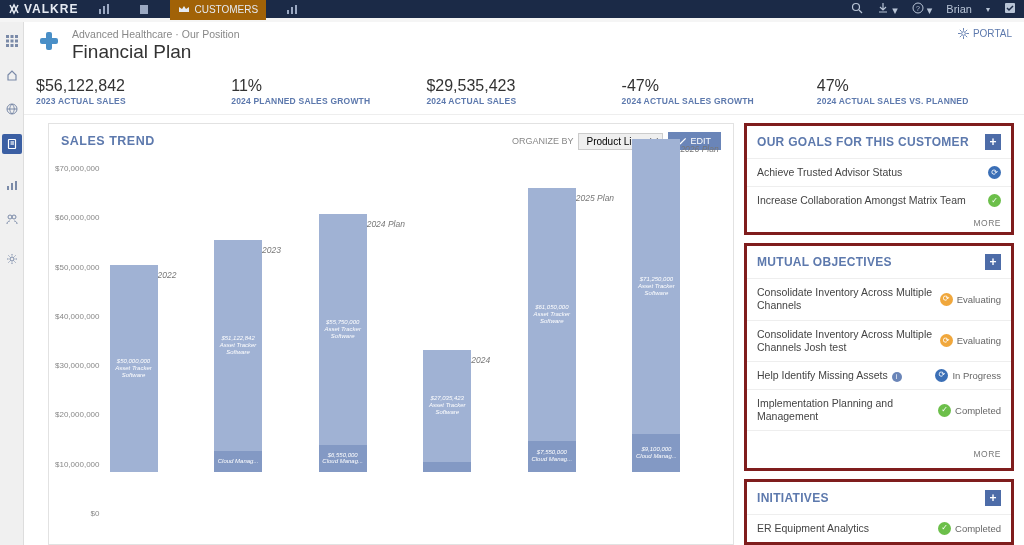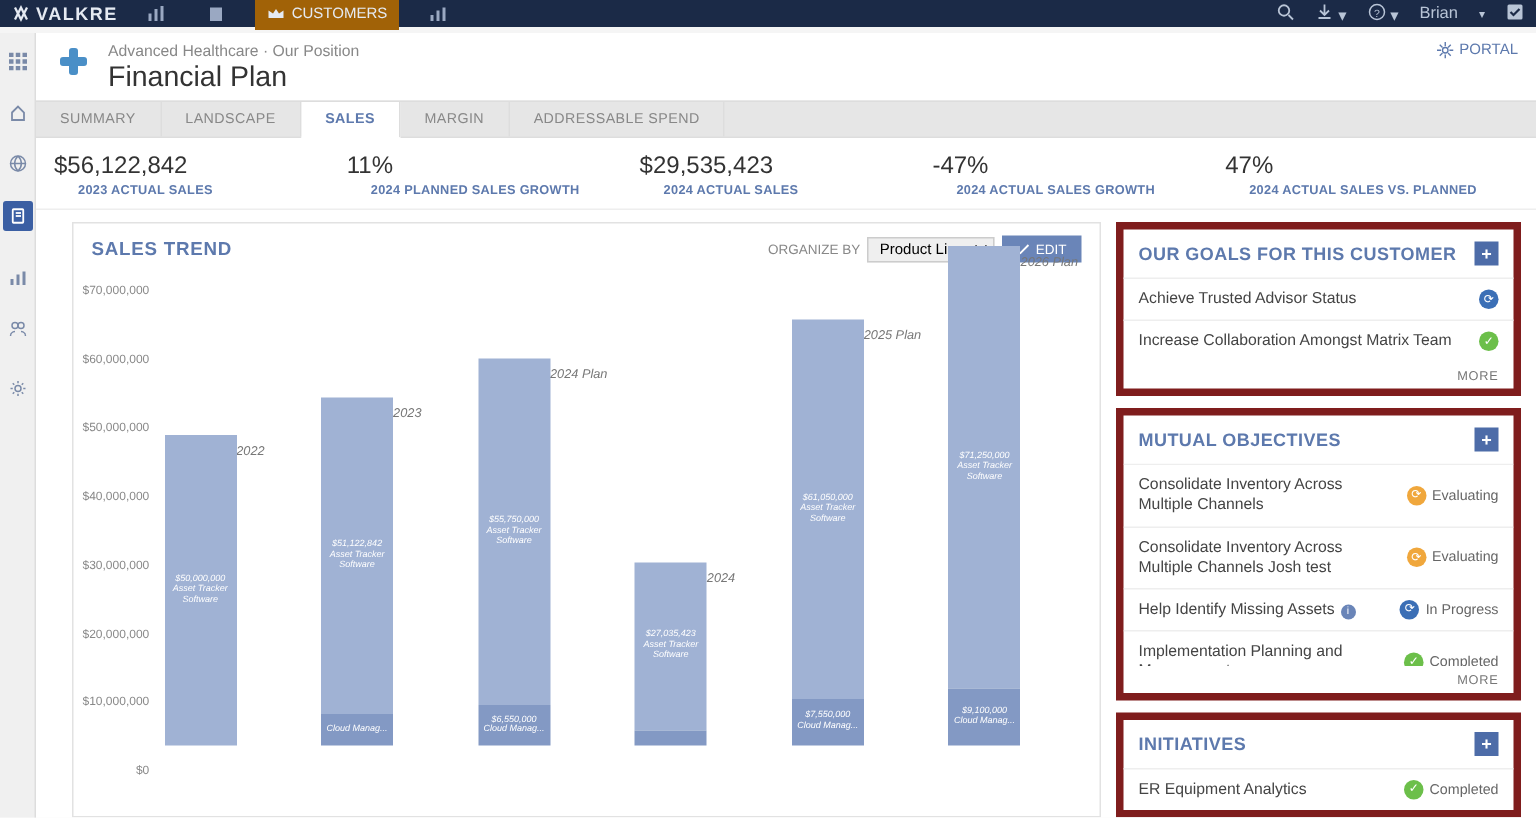--- a/index.html
+++ b/index.html
@@ -32,21 +32,21 @@
 
   
   .tabs { display: flex; background: #e6e6e6; border-top: 1px solid #ddd; border-bottom: 1px solid #ddd; }
   .tab { padding: 6px 16px; font-size: 9.5px; color: #888; cursor: pointer; border-right: 1px solid #ddd; letter-spacing: 0.3px; }
   .tab.active { background: #fff; color: #5d79ad; font-weight: bold; border-bottom: 1px solid #fff; margin-bottom: -1px; }
 
   
   .kpis { display: flex; padding: 10px 12px 8px; border-bottom: 1px solid #eee; }
   .kpi { flex: 1; }
   .kpi-value { font-size: 16px; color: #333; }
-  .kpi-label { font-size: 8.5px; color: #5d79ad; font-weight: bold; letter-spacing: 0.2px; margin-top: 1px; margin-left: 16px; }
+  .kpi-label { font-size: 8.5px; color: #5d79ad; font-weight: bold; letter-spacing: 0.2px; margin-top: 1px; }
 
   
   .content { flex: 1; display: flex; gap: 10px; padding: 8px 10px 0 10px; overflow: hidden; }
   .chart-card { flex: 1; border: 1px solid #e2e2e2; background: #fff; display: flex; flex-direction: column; margin-left: 14px; }
   .chart-header { padding: 8px 12px 4px; display: flex; align-items: center; }
   .chart-title { font-size: 12.5px; font-weight: bold; color: #5d79ad; letter-spacing: 0.5px; }
   .organize { margin-left: auto; font-size: 9px; color: #888; display: flex; align-items: center; gap: 5px; }
   .organize select { font-size: 10px; padding: 1px 3px; border: 1px solid #ccc; }
   .edit-btn { background: #6a85b8; color: #fff; border: none; padding: 4px 10px; font-size: 9px; cursor: pointer; display: flex; align-items: center; gap: 3px; }
 
@@ -58,21 +58,21 @@
   .bar-col { flex: 1; display: flex; flex-direction: row; align-items: flex-start; font-style: italic; }
   .bar-stack { width: 48px; position: relative; display: flex; flex-direction: column; justify-content: flex-end; }
   .seg { width: 100%; display: flex; flex-direction: column; align-items: center; justify-content: center; text-align: center; }
   .seg.s1 { background: #a0b2d4; }
   .seg.s2 { background: #8399c4; }
   .seg-label { font-size: 6px; color: #fff; line-height: 1.15; padding: 1px; }
   .x-label { font-size: 8.5px; color: #777; margin-top: 5px; white-space: nowrap; }
 
   
   .sidecol { width: 270px; display: flex; flex-direction: column; gap: 8px; overflow: hidden; }
-  .panel { border: 5px solid #7f1d1d; background: #fff; display: flex; flex-direction: column; }
+  .panel { border: 3px solid #7f1d1d; background: #fff; display: flex; flex-direction: column; }
   .panel-header { padding: 8px 10px; display: flex; align-items: center; }
   .panel-title { font-size: 12px; font-weight: bold; color: #5d79ad; letter-spacing: 0.3px; }
   .plus-btn { margin-left: auto; width: 16px; height: 16px; background: #4d6ca8; color: #fff; display: flex; align-items: center; justify-content: center; font-size: 12px; font-weight: bold; cursor: pointer; }
   .panel-item { padding: 7px 10px; border-top: 1px solid #eee; display: flex; align-items: center; gap: 6px; }
   .panel-item .txt { flex: 1; font-size: 10.5px; color: #444; line-height: 1.25; }
   .status { display: flex; align-items: center; gap: 4px; font-size: 9.5px; color: #666; white-space: nowrap; }
   .status-dot { width: 13px; height: 13px; border-radius: 50%; display: flex; align-items: center; justify-content: center; }
   .dot-orange { background: #f0a73c; }
   .dot-green { background: #6cbf4a; }
   .dot-blue { background: #3b6fb6; }
@@ -217,27 +217,20 @@
     </div>
     <div class="portal-link">
       <svg width="11" height="11" viewBox="0 0 12 12" fill="none" stroke="#5d79ad" stroke-width="1">
           <circle cx="6" cy="6" r="2"></circle>
           <path d="M6 0 L6 3 M6 9 L6 12 M0 6 L3 6 M9 6 L12 6 M2 2 L4 4 M8 8 L10 10 M10 2 L8 4 M4 8 L2 10"></path>
         </svg>
       <span>PORTAL</span>
     </div>
   </div>
 
-  <div class="tabs">
-    <div class="tab">SUMMARY</div>
-    <div class="tab">LANDSCAPE</div>
-    <div class="tab active">SALES</div>
-    <div class="tab">MARGIN</div>
-    <div class="tab">ADDRESSABLE SPEND</div>
-  </div>
 
   <div class="kpis">
     <div class="kpi">
         <div class="kpi-value">$56,122,842</div>
         <div class="kpi-label">2023 ACTUAL SALES</div>
       </div>
     <div class="kpi">
         <div class="kpi-value">11%</div>
         <div class="kpi-label">2024 PLANNED SALES GROWTH</div>
       </div>

